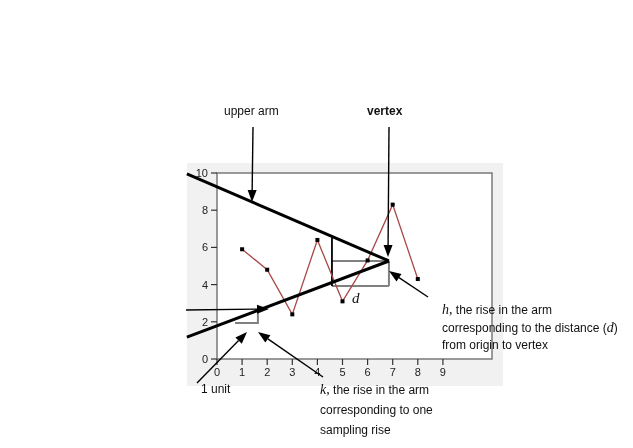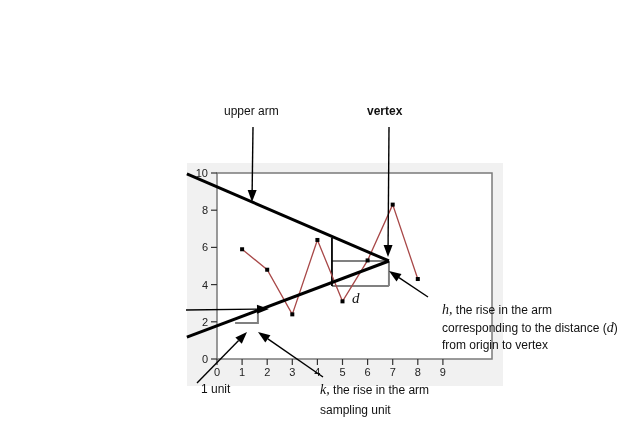--- a/index.html
+++ b/index.html
@@ -85,21 +85,22 @@
 
   <div class="ann" style="left:367px;top:103px;font-weight:bold;">vertex</div>
 
 
   <div class="ann" style="left:169px;top:381px;margin-left:32px;">1 unit</div>
 
   <div class="ann ital" style="left:352px;top:290px;font-size:15px;">d</div>
 
   <div class="ann lh20" style="left:320px;top:380px;">
     <div><span class="ital">k,</span><span> the rise in the arm</span></div>
-    <div>sampling unit</div>
+    <div>corresponding to one</div>
+    <div>sampling rise</div>
   </div>
 
   <div class="ann" style="left:442px;top:293px;margin-top:8px;">
     <div><span class="ital">h,</span><span> the rise in the arm</span></div>
     <div><span>corresponding to the distance (</span><span class="ital">d</span><span>)</span></div>
     <div>from origin to vertex</div>
   </div>
 
 </div>
 

